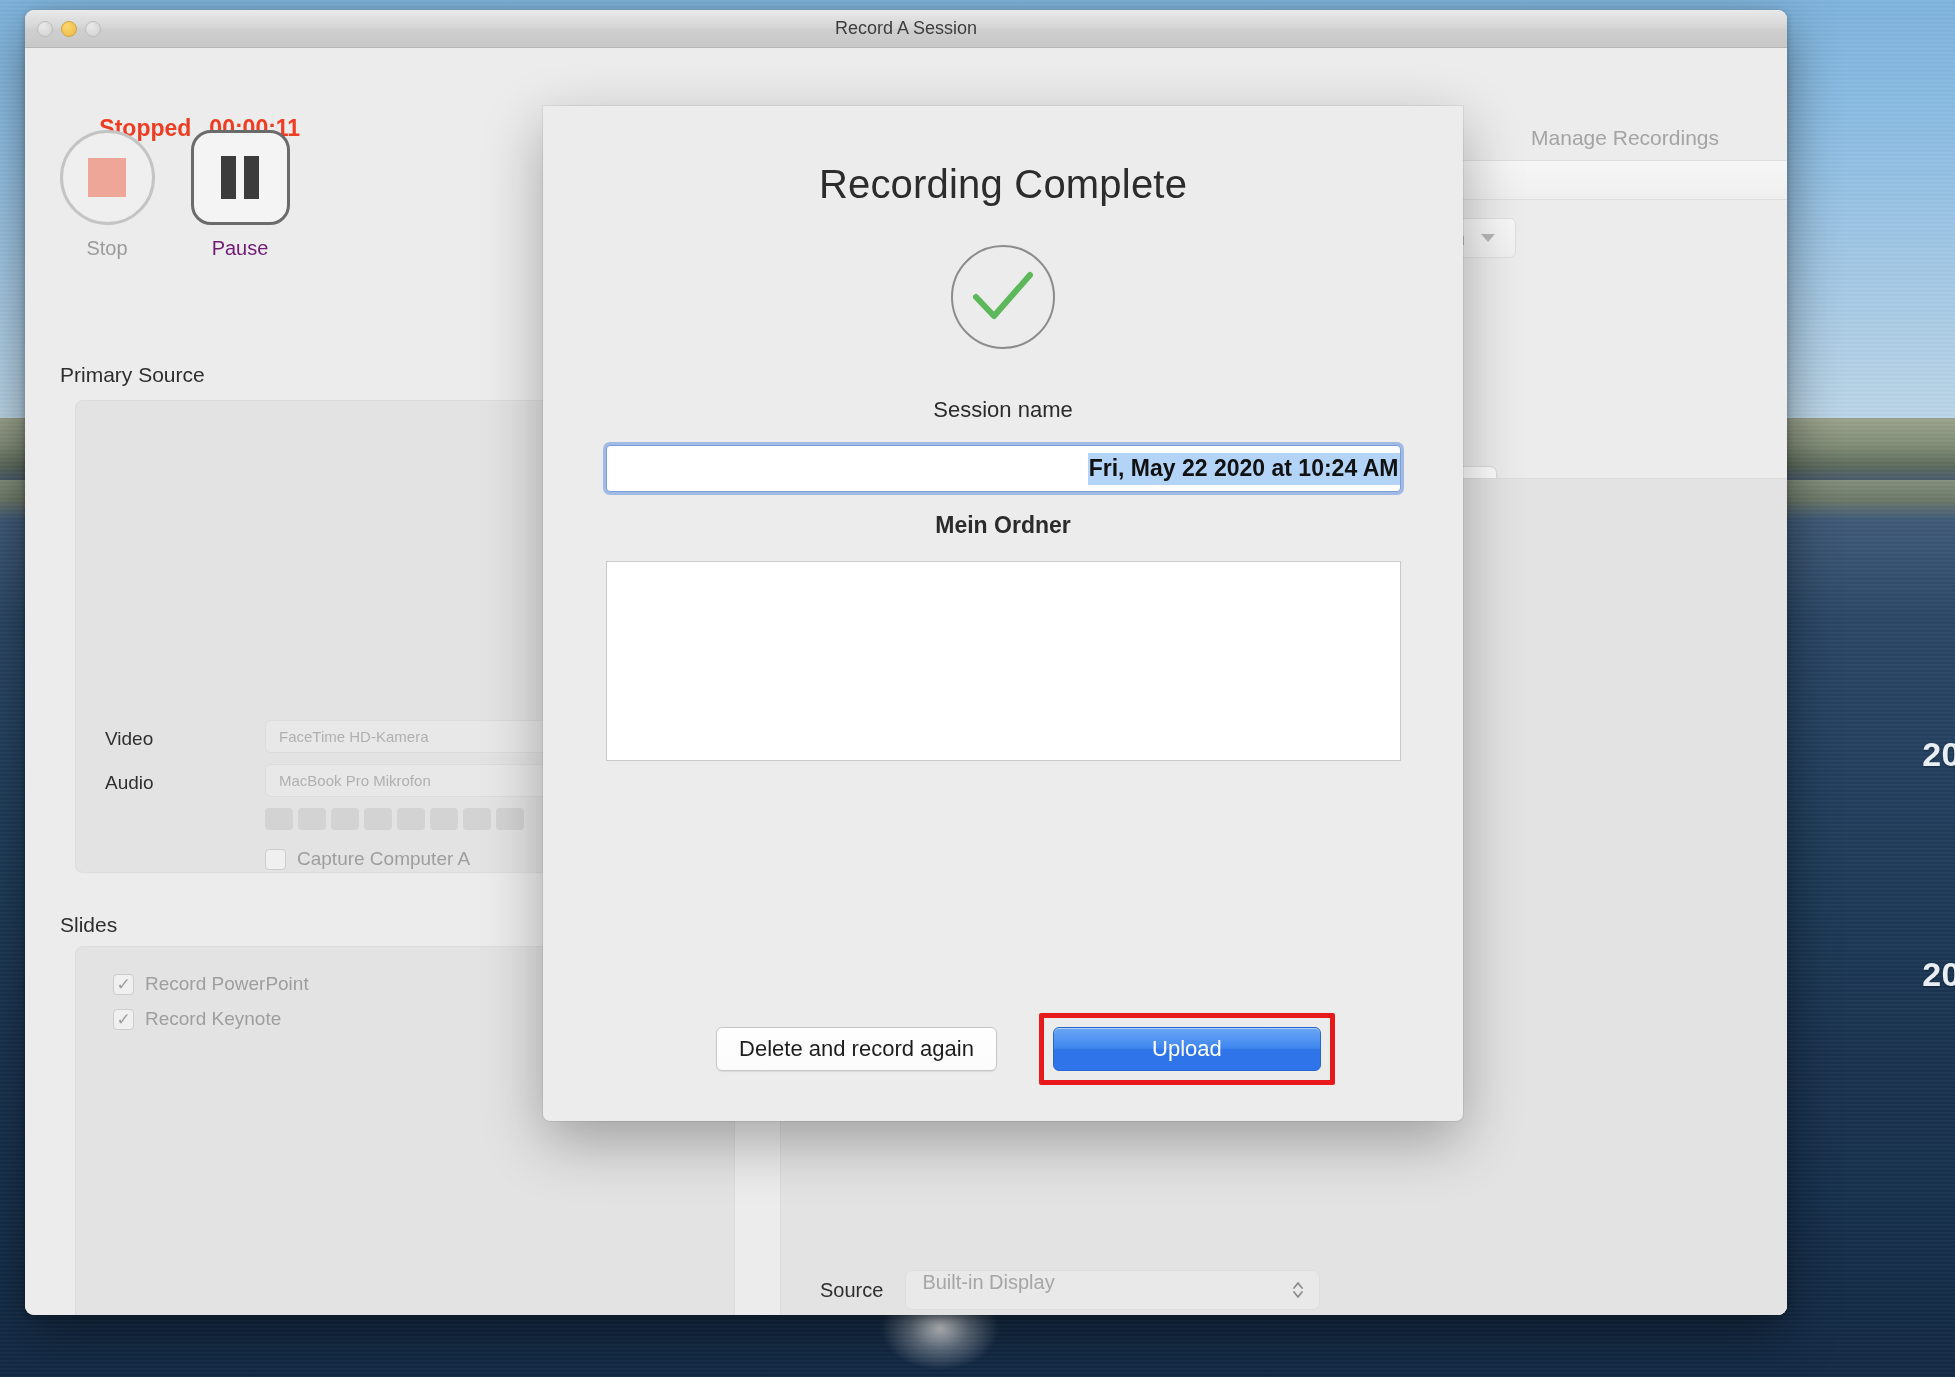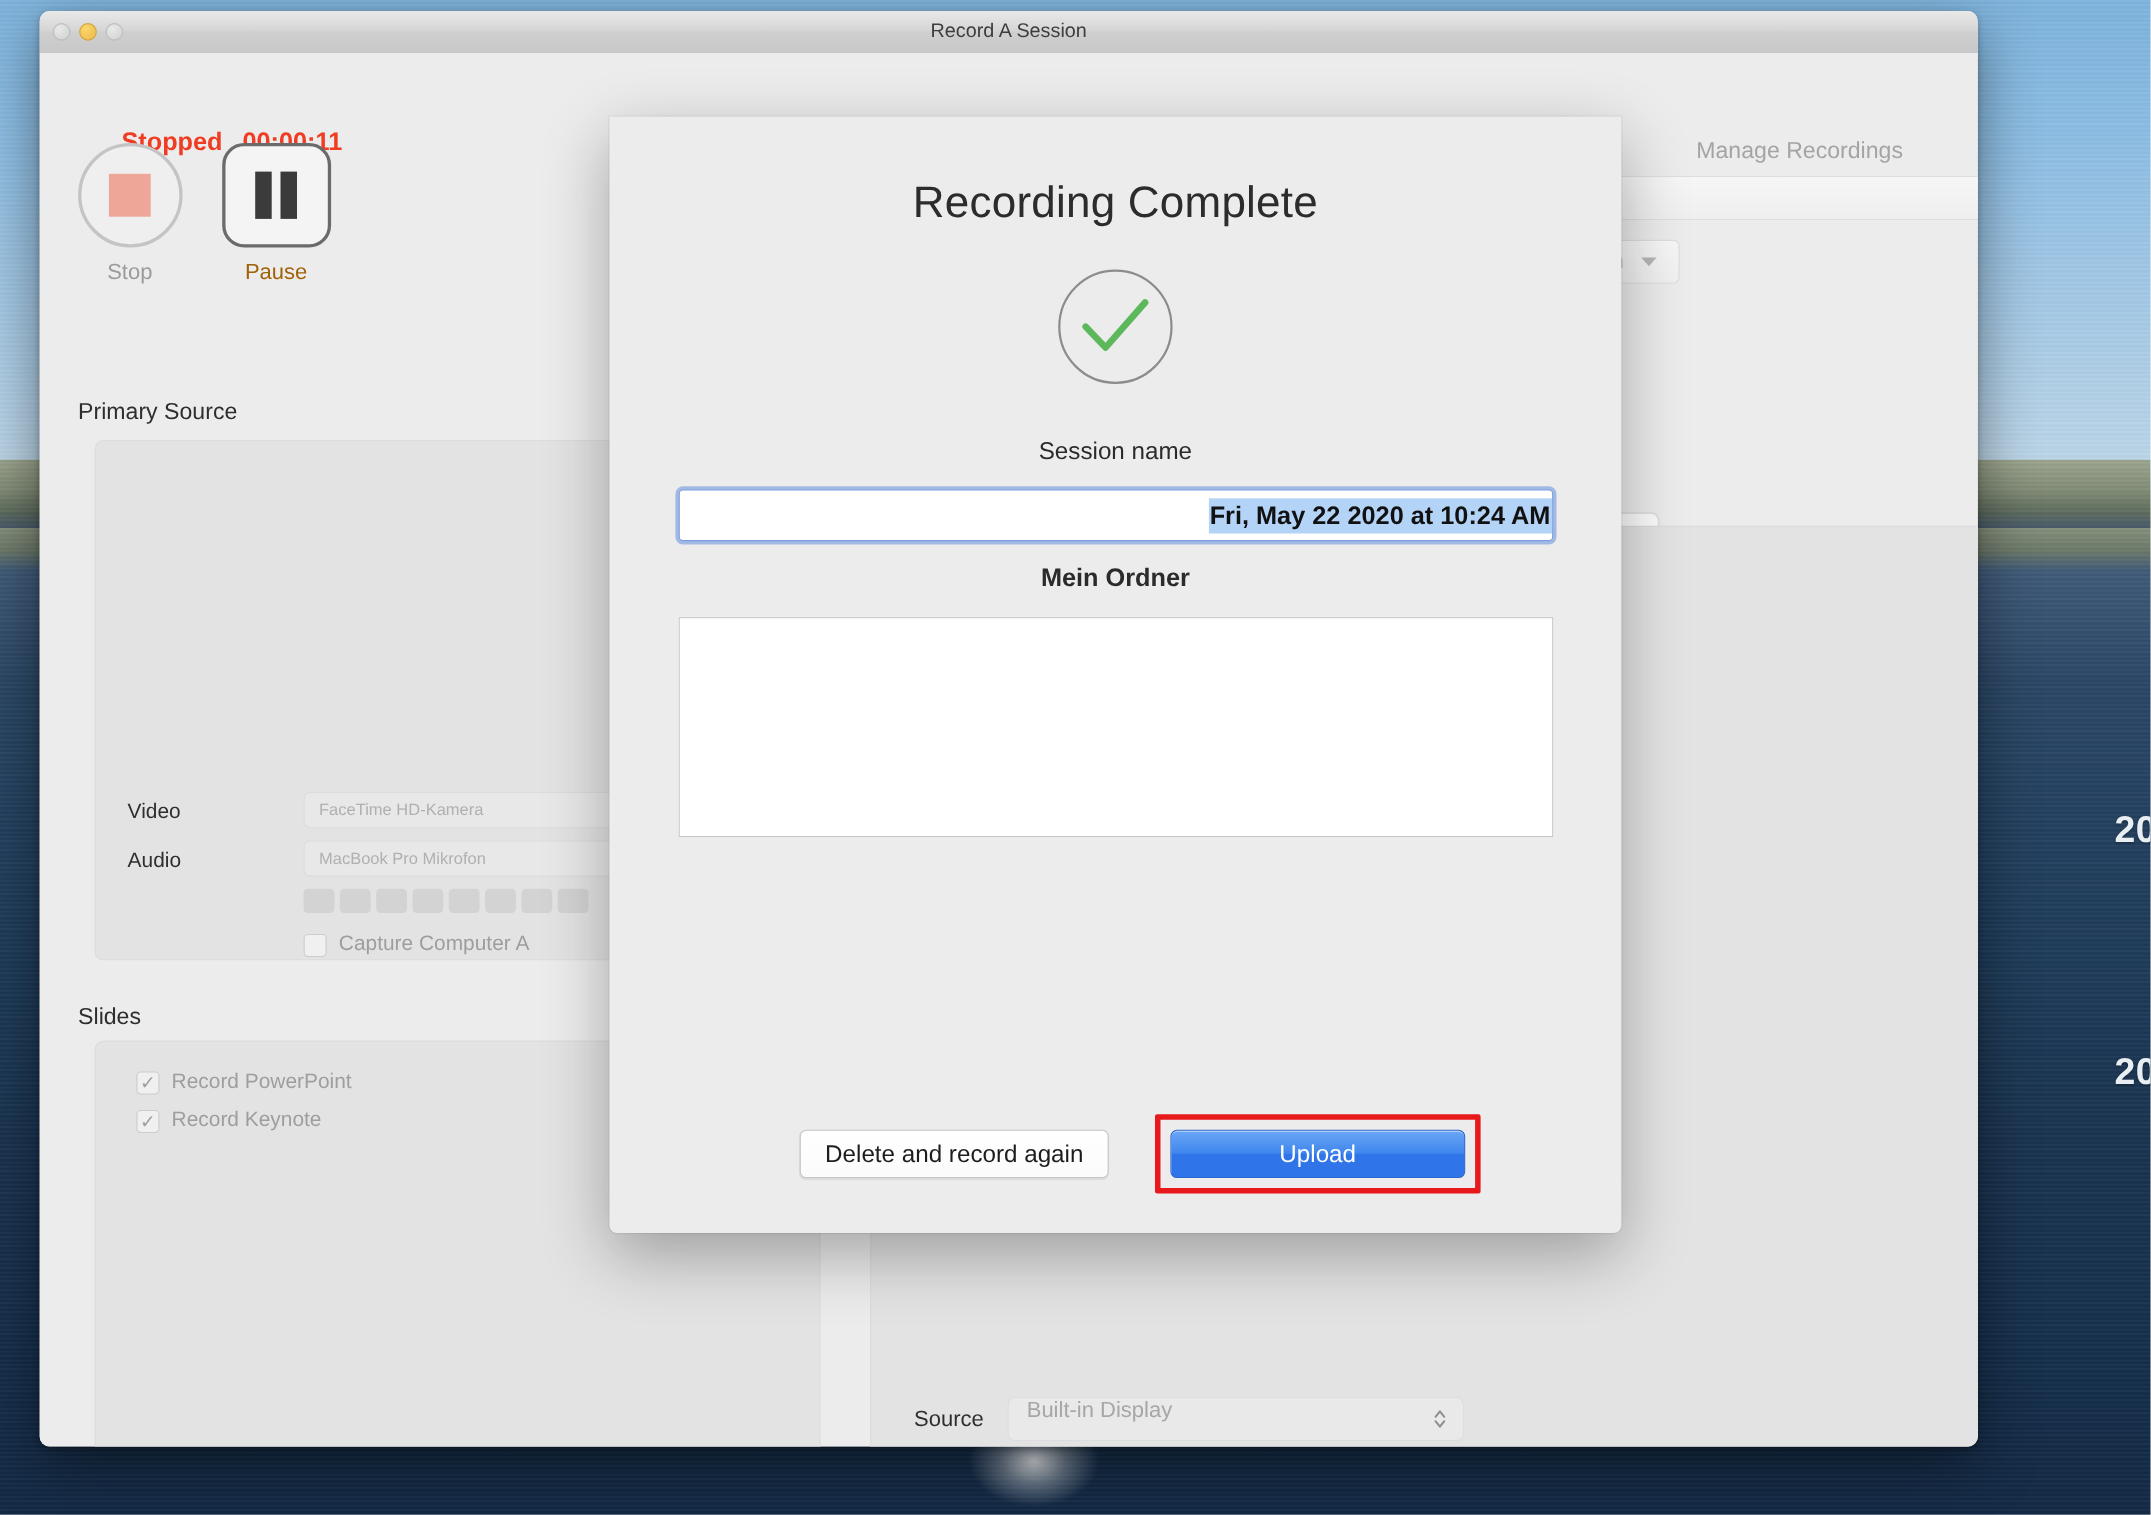--- a/index.html
+++ b/index.html
@@ -36,21 +36,21 @@
   }
   .wallpaper-date {
     position:absolute; right:-6px; color:#e9eef2; font-size:34px; font-weight:bold;
     letter-spacing:0.5px; text-shadow: 0 1px 3px rgba(0,0,0,0.35);
     font-family:"Liberation Sans", sans-serif;
   }
 
   
   .app-window {
     position: absolute;
-    left: 36px; top: 10px;
+    left: 25px; top: 10px;
     width: 1762px; height: 1305px;
     background: #ececec;
     border-radius: 9px;
     box-shadow: 0 18px 52px rgba(0,0,0,0.45), 0 2px 6px rgba(0,0,0,0.25);
     overflow: hidden;
   }
   .titlebar {
     height: 38px;
     background: linear-gradient(to bottom, #e9e9e9 0%, #d5d5d5 48%, #cfcfcf 52%, #c8c8c8 100%);
     border-bottom: 1px solid #b4b4b4;
@@ -90,21 +90,21 @@
   .stop-square { width: 38px; height: 39px; background: #eda698; }
   .pause-rect {
     width: 99px; height: 95px; border-radius: 20px;
     border: 3px solid #6b6b6b; background:#f4f4f4;
     display:flex; align-items:center; justify-content:center; gap: 8px;
     margin: 0 auto;
   }
   .pause-bar { width: 15px; height: 43px; background:#3b3b3b; }
   .tlabel { margin-top: 12px; font-size: 20px; }
   .tlabel-dim { color:#9b9b9b; }
-  .tlabel-on  { color:#a16207; }
+  .tlabel-on  { color:#701a75; }
 
   
   .section-head { position:absolute; font-size: 21px; color:#2e2e2e; }
   .panel {
     position:absolute; background:#e3e3e3;
     border: 1px solid #dcdcdc; border-radius: 8px;
   }
 
   
   #primary-head { left:35px; top:315px; }

